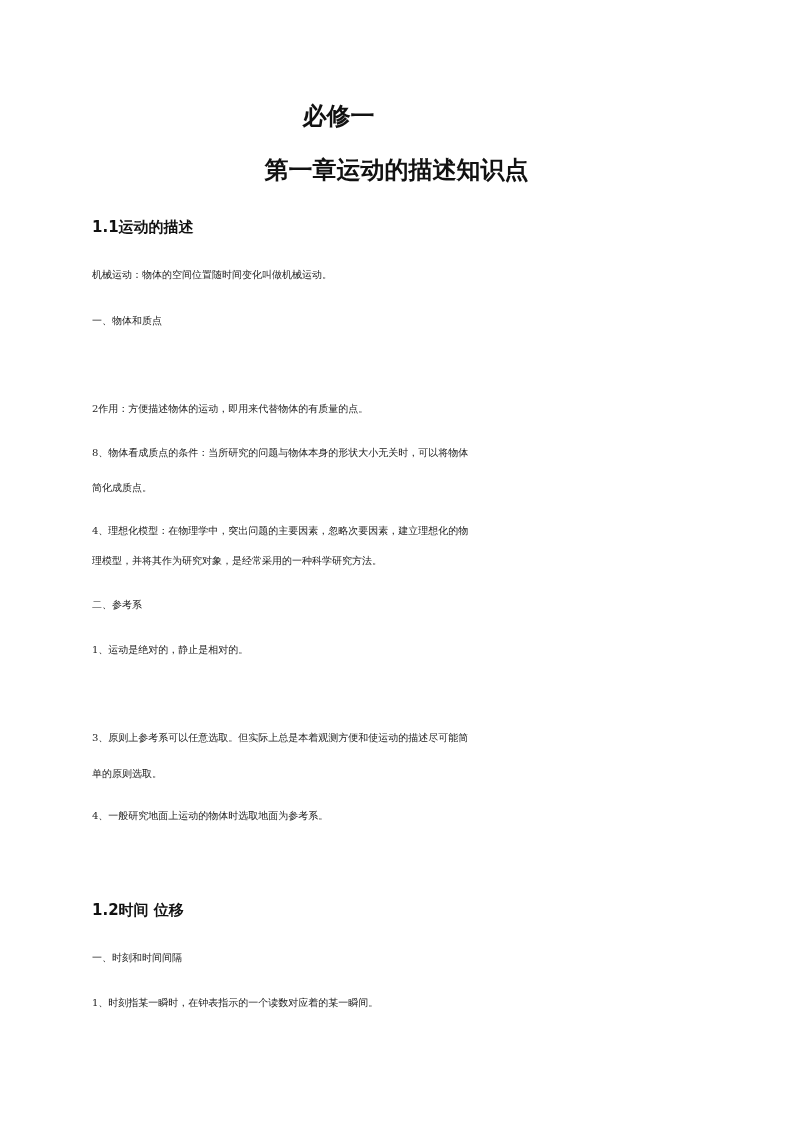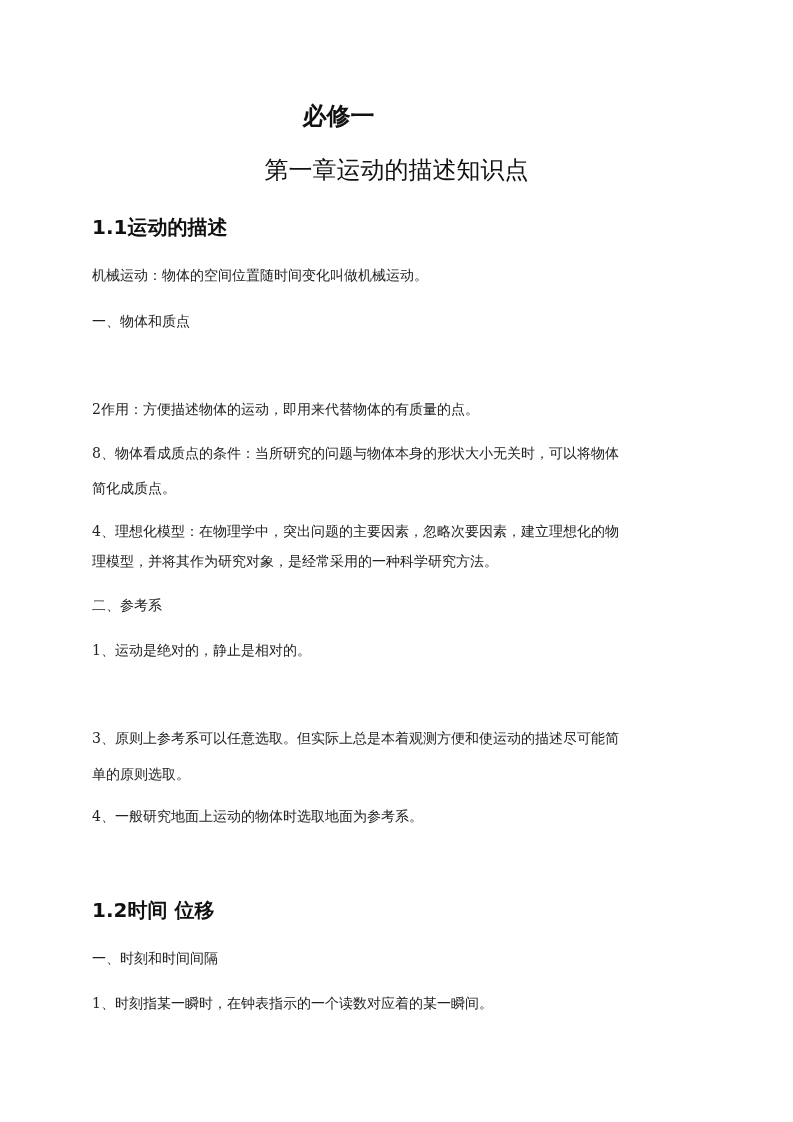--- a/index.html
+++ b/index.html
@@ -32,36 +32,36 @@
       font-family: "DejaVu Sans", "Liberation Sans", sans-serif;
       font-weight: bold;
       font-size: 24px;
       line-height: 32px;
       color: #111;
     }
     .title-sub {
       left: 0; width: 793px; text-align: center;
       top: 154px;
       font-family: "DejaVu Sans", "Liberation Sans", sans-serif;
-      font-weight: normal;
+      font-weight: bold;
       font-size: 24px;
       line-height: 32px;
       color: #111;
     }
     .section-heading {
       left: 92px;
       font-family: "DejaVu Sans", "Liberation Sans", sans-serif;
       font-weight: bold;
-      font-size: 20px;
+      font-size: 15px;
       line-height: 24px;
       color: #111;
     }
     .para {
       left: 92px;
-      font-size: 14px;
+      font-size: 10px;
       line-height: 20px;
       color: #222;
     }
   </style>
 </head>
 <body>
 
 <div class="page">
 
   <div class="abs title-main">必修一</div>

